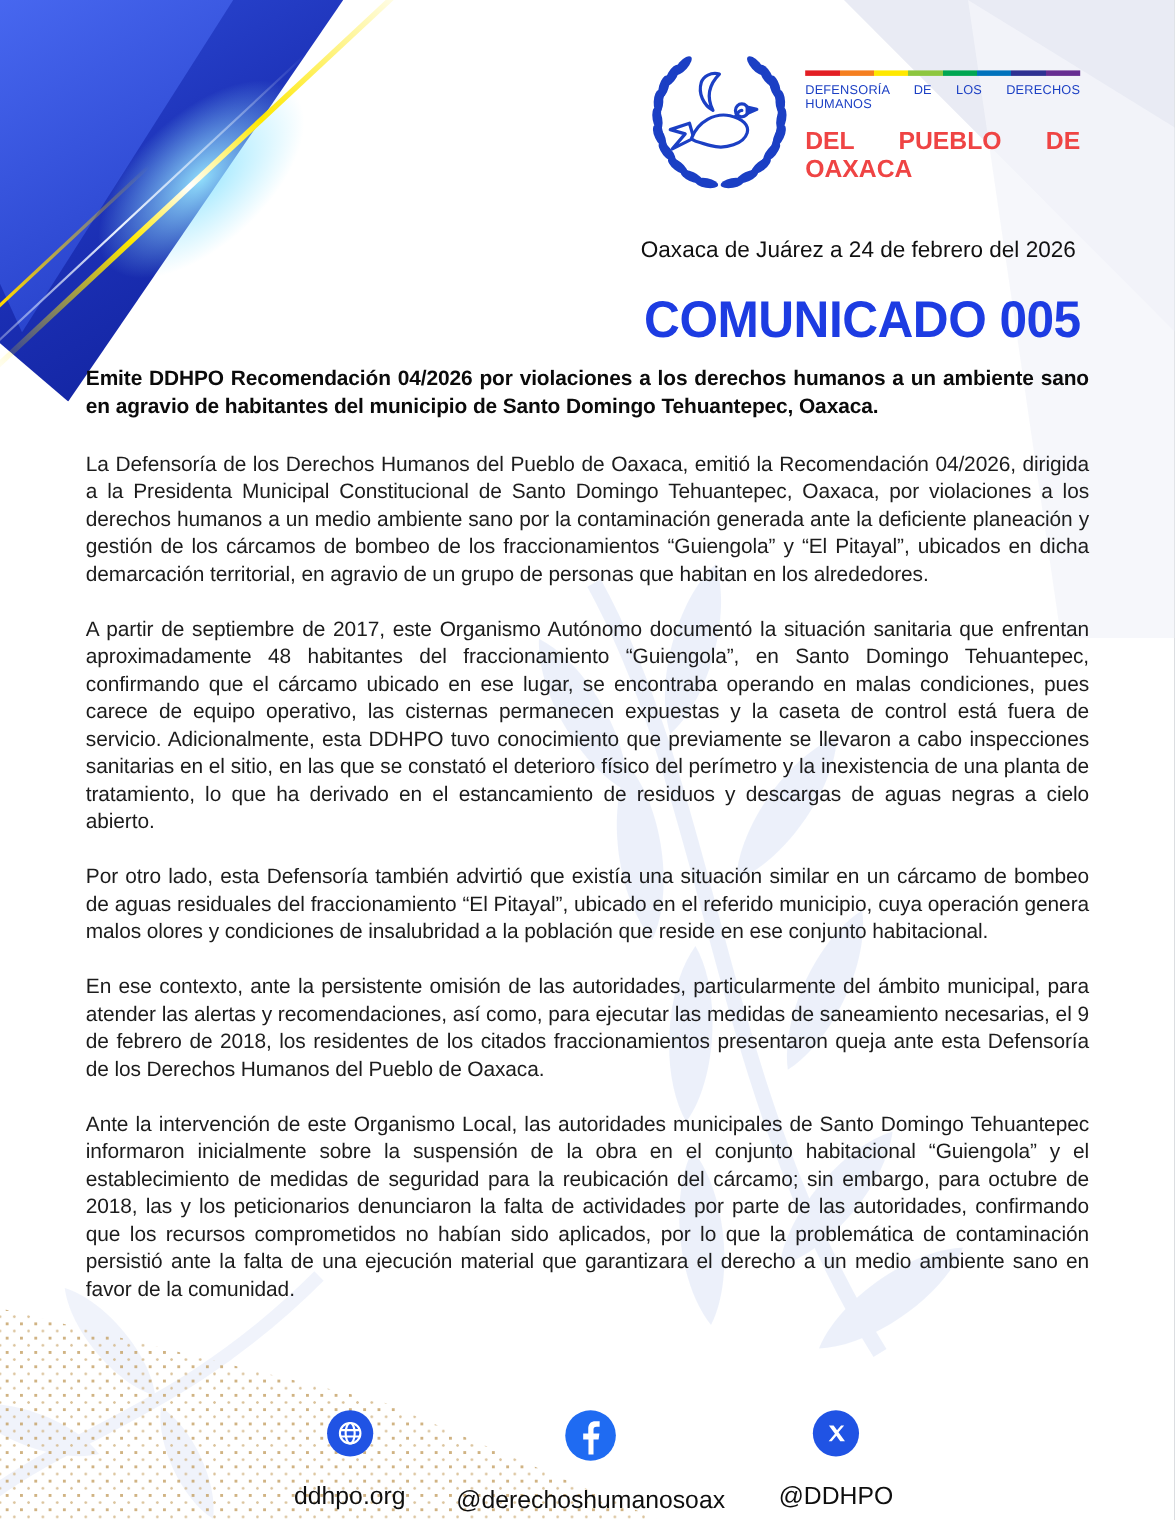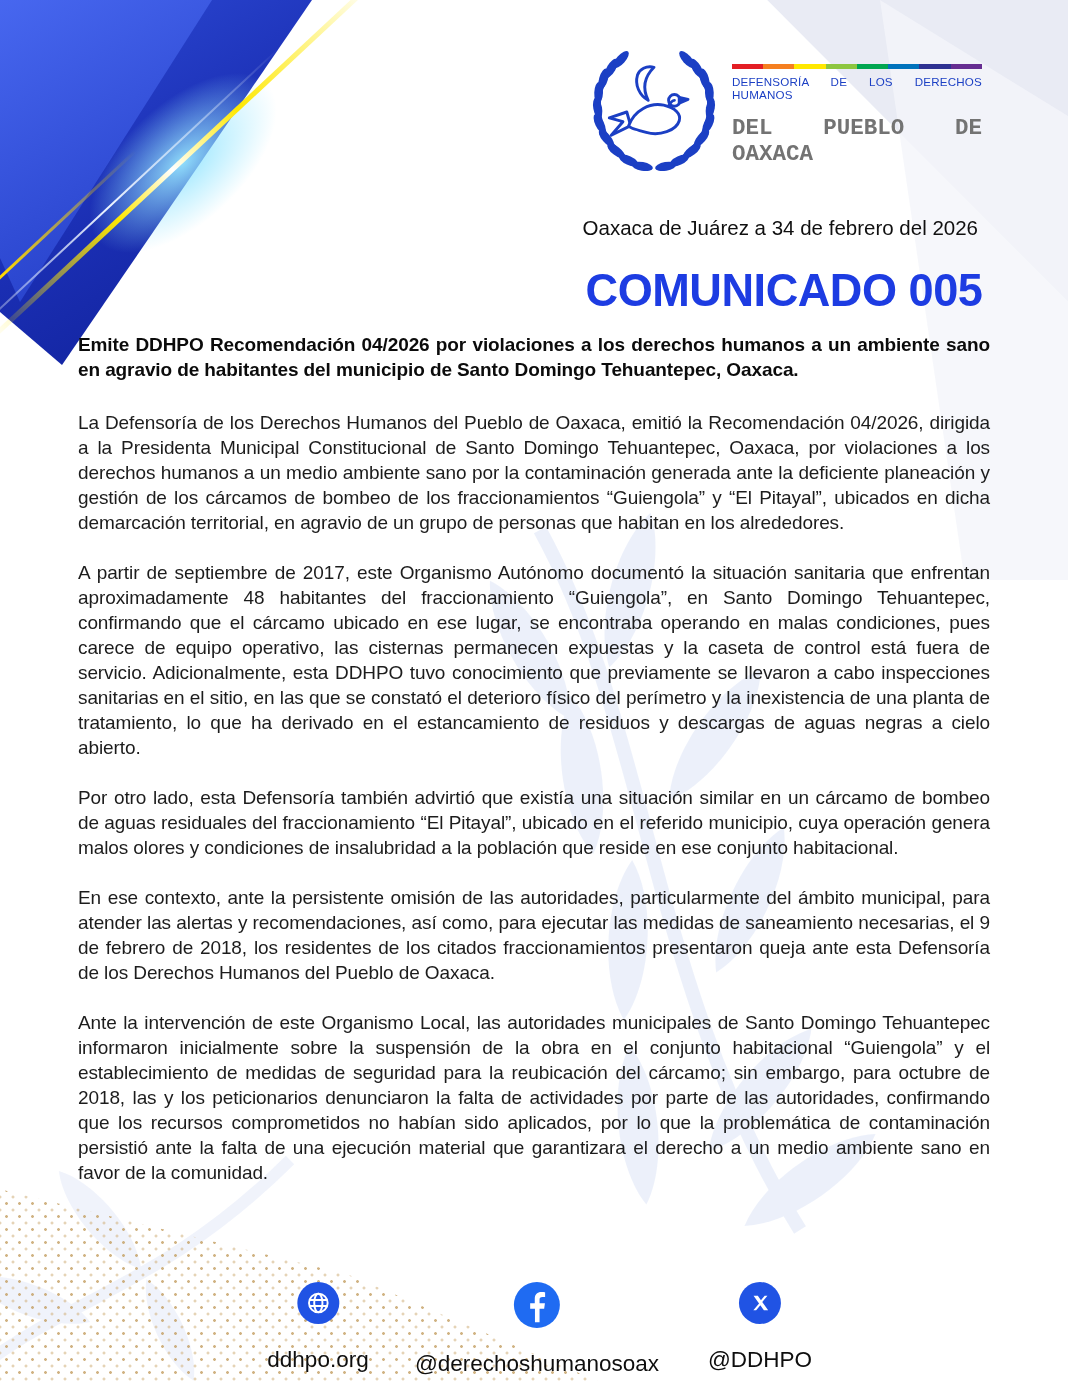--- a/index.html
+++ b/index.html
@@ -41,21 +41,21 @@
   
   .logo{position:absolute;top:44px;right:80px;width:402px;height:136px;display:flex;align-items:center;}
   .logo svg.wreath{flex:0 0 auto;}
   .logo-text{margin-left:10px;width:250px;display:flex;flex-direction:column;}
   .acronym-row{display:flex;align-items:center;height:52px;}
   .acronym{font-size:56px;font-weight:900;letter-spacing:-3px;color:#1b3fc4;line-height:1;transform:scaleX(1.02);transform-origin:left;}
   .o-circle{width:48px;height:48px;border-radius:50%;background:#1b3fc4;margin-left:3px;display:flex;align-items:center;justify-content:center;}
   .rainbow{margin-top:6px;height:5px;width:100%;
     background:linear-gradient(90deg,#e31e24 0 12.5%,#f57f20 12.5% 25%,#ffe800 25% 37.5%,#8dc63f 37.5% 50%,#00a651 50% 62.5%,#0072bc 62.5% 75%,#2e3192 75% 87.5%,#662d91 87.5% 100%);}
   .org-line1{margin-top:6px;font-size:11.6px;font-weight:400;color:#1b3fc4;text-align:justify;text-align-last:justify;letter-spacing:.2px;}
-  .org-line2{margin-top:14px;font-size:22.5px;font-weight:800;color:#737373;text-align:justify;text-align-last:justify;letter-spacing:0;font-family:Liberation Mono, monospace;}
+  .org-line2{margin-top:14px;font-size:22.5px;font-weight:800;color:#ef4444;text-align:justify;text-align-last:justify;letter-spacing:0;}
   
   .date-line{position:absolute;top:216px;right:90px;font-size:20.5px;color:#101010;}
   .page-title{position:absolute;top:262px;right:86px;font-size:47px;font-weight:900;color:#1d3ce2;
     letter-spacing:-.5px;transform:scaleX(.96);transform-origin:right;white-space:nowrap;}
   
   .body-text{position:absolute;left:78px;top:332px;width:912px;
     font-size:19px;line-height:25px;color:#1c1c1c;text-align:justify;letter-spacing:-.1px;}
   .body-text p{margin:0 0 25px 0;}
   .body-text p.lead{font-weight:700;color:#0b0b0b;margin-bottom:28px;}
   
@@ -149,21 +149,21 @@
         <path d="M85 64 C 87 60 89 58 91 58" fill="none"></path>
       </g>
     </svg>
     <div class="logo-text">
       <div class="rainbow"></div>
       <div class="org-line1">DEFENSORÍA DE LOS DERECHOS HUMANOS</div>
       <div class="org-line2">DEL PUEBLO DE OAXACA</div>
     </div>
   </div>
 
-  <div class="date-line">Oaxaca de Juárez a 34 de febrero del 2026</div>
+  <div class="date-line">Oaxaca de Juárez a 24 de febrero del 2026</div>
   <div class="page-title">COMUNICADO 005</div>
 
   <div class="body-text">
     <p class="lead">Emite DDHPO Recomendación 04/2026 por violaciones a los derechos humanos a un ambiente sano en agravio de habitantes del municipio de Santo Domingo Tehuantepec, Oaxaca.</p>
     <p>La Defensoría de los Derechos Humanos del Pueblo de Oaxaca, emitió la Recomendación 04/2026, dirigida a la Presidenta Municipal Constitucional de Santo Domingo Tehuantepec, Oaxaca, por violaciones a los derechos humanos a un medio ambiente sano por la contaminación generada ante la deficiente planeación y gestión de los cárcamos de bombeo de los fraccionamientos “Guiengola” y “El Pitayal”, ubicados en dicha demarcación territorial, en agravio de un grupo de personas que habitan en los alrededores.</p>
     <p>A partir de septiembre de 2017, este Organismo Autónomo documentó la situación sanitaria que enfrentan aproximadamente 48 habitantes del fraccionamiento “Guiengola”, en Santo Domingo Tehuantepec, confirmando que el cárcamo ubicado en ese lugar, se encontraba operando en malas condiciones, pues carece de equipo operativo, las cisternas permanecen expuestas y la caseta de control está fuera de servicio. Adicionalmente, esta DDHPO tuvo conocimiento que previamente se llevaron a cabo inspecciones sanitarias en el sitio, en las que se constató el deterioro físico del perímetro y la inexistencia de una planta de tratamiento, lo que ha derivado en el estancamiento de residuos y descargas de aguas negras a cielo abierto.</p>
     <p>Por otro lado, esta Defensoría también advirtió que existía una situación similar en un cárcamo de bombeo de aguas residuales del fraccionamiento “El Pitayal”, ubicado en el referido municipio, cuya operación genera malos olores y condiciones de insalubridad a la población que reside en ese conjunto habitacional.</p>
     <p>En ese contexto, ante la persistente omisión de las autoridades, particularmente del ámbito municipal, para atender las alertas y recomendaciones, así como, para ejecutar las medidas de saneamiento necesarias, el 9 de febrero de 2018, los residentes de los citados fraccionamientos presentaron queja ante esta Defensoría de los Derechos Humanos del Pueblo de Oaxaca.</p>
     <p>Ante la intervención de este Organismo Local, las autoridades municipales de Santo Domingo Tehuantepec informaron inicialmente sobre la suspensión de la obra en el conjunto habitacional “Guiengola” y el establecimiento de medidas de seguridad para la reubicación del cárcamo; sin embargo, para octubre de 2018, las y los peticionarios denunciaron la falta de actividades por parte de las autoridades, confirmando que los recursos comprometidos no habían sido aplicados, por lo que la problemática de contaminación persistió ante la falta de una ejecución material que garantizara el derecho a un medio ambiente sano en favor de la comunidad.</p>
   </div>

